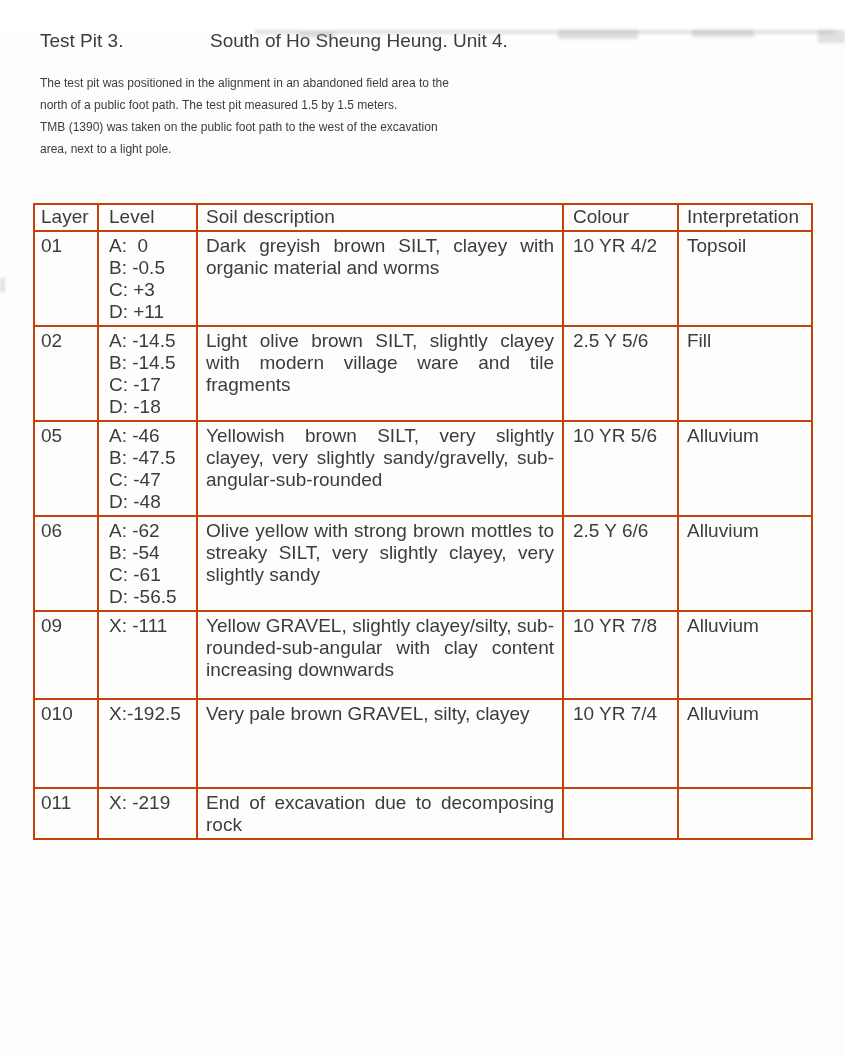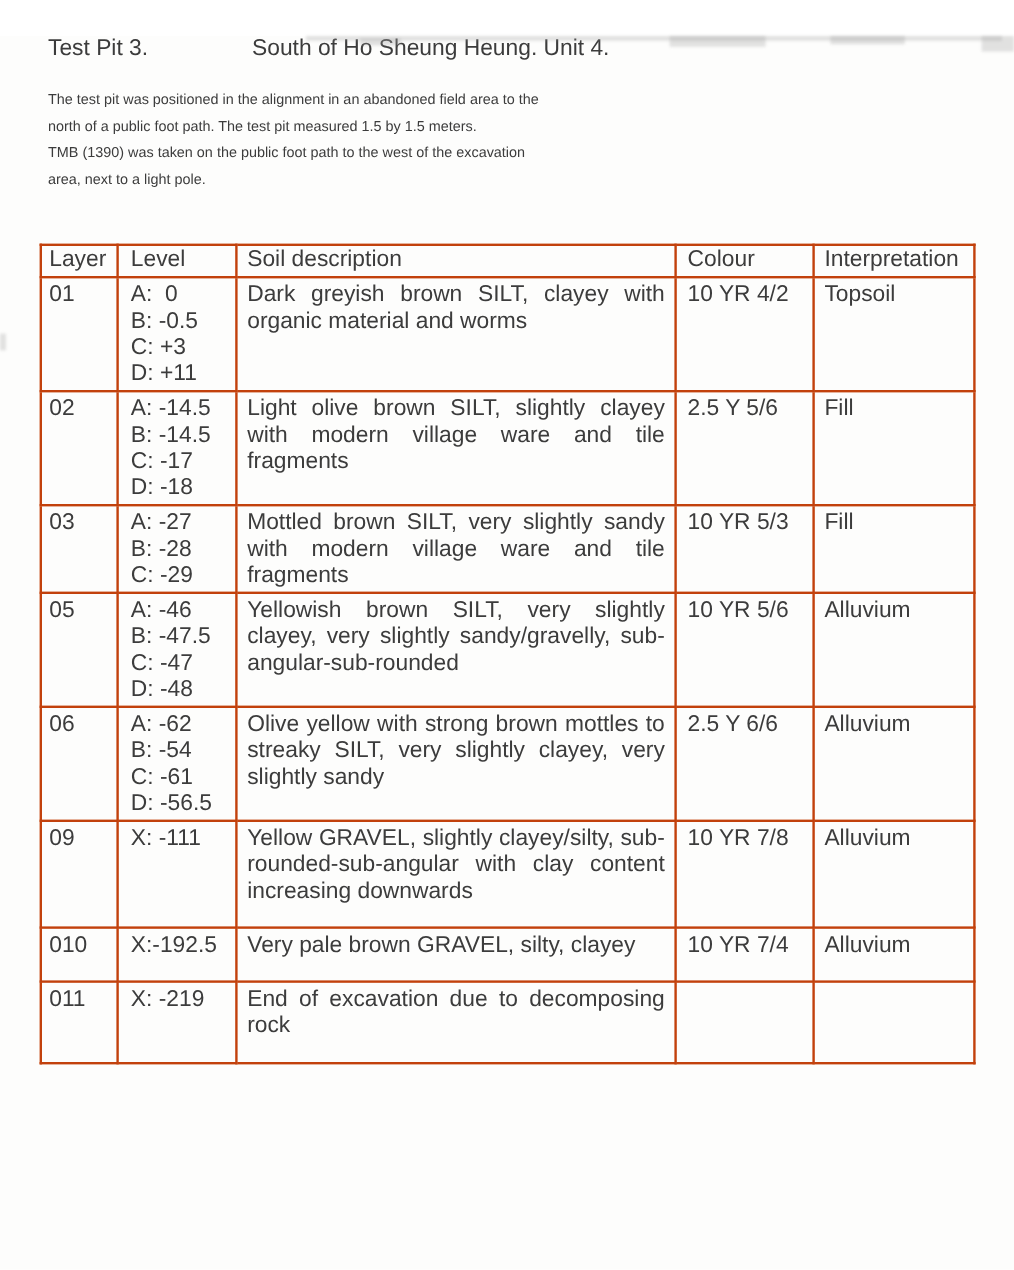--- a/index.html
+++ b/index.html
@@ -124,29 +124,20 @@
       <td class="c-layer">02</td>
       <td class="c-level">A: -14.5
 B: -14.5
 C: -17
 D: -18</td>
       <td class="c-desc">Light olive brown SILT, slightly clayey with modern village ware and tile fragments</td>
       <td class="c-colour">2.5 Y 5/6</td>
       <td class="c-interp">Fill</td>
     </tr>
 
-    <tr>
-      <td class="c-layer">03</td>
-      <td class="c-level">A: -27
-B: -28
-C: -29</td>
-      <td class="c-desc">Mottled brown SILT, very slightly sandy with modern village ware and tile fragments</td>
-      <td class="c-colour">10 YR 5/3</td>
-      <td class="c-interp">Fill</td>
-    </tr>
 
 
     <tr>
       <td class="c-layer">05</td>
       <td class="c-level">A: -46
 B: -47.5
 C: -47
 D: -48</td>
       <td class="c-desc">Yellowish brown SILT, very slightly clayey, very slightly sandy/gravelly, sub-angular-sub-rounded</td>
       <td class="c-colour">10 YR 5/6</td>

